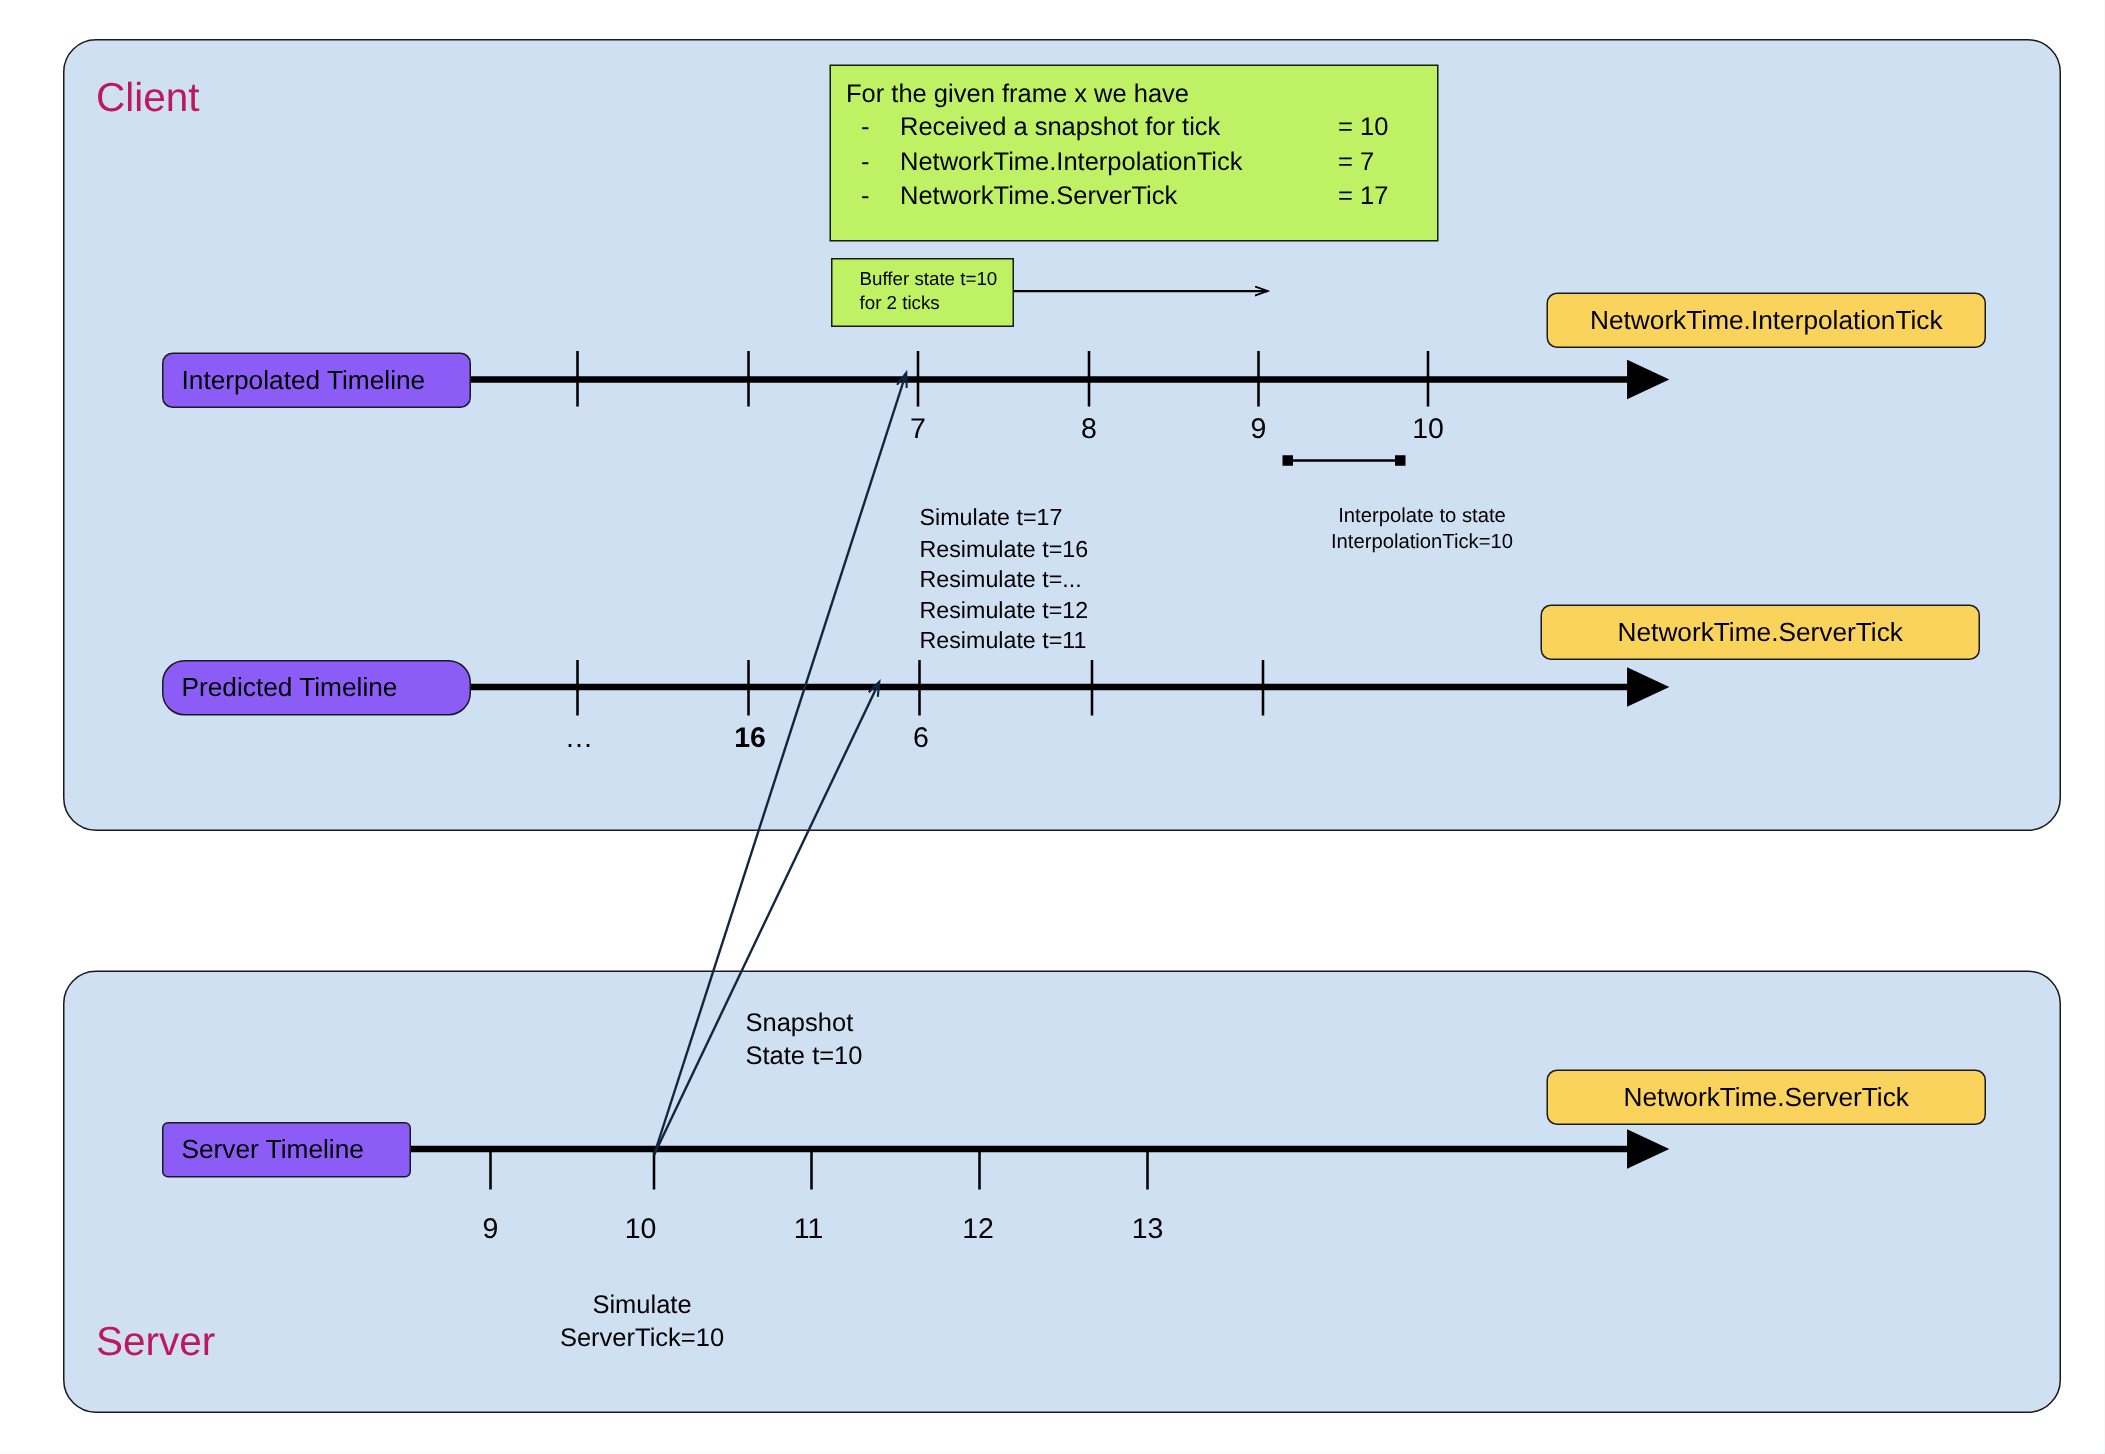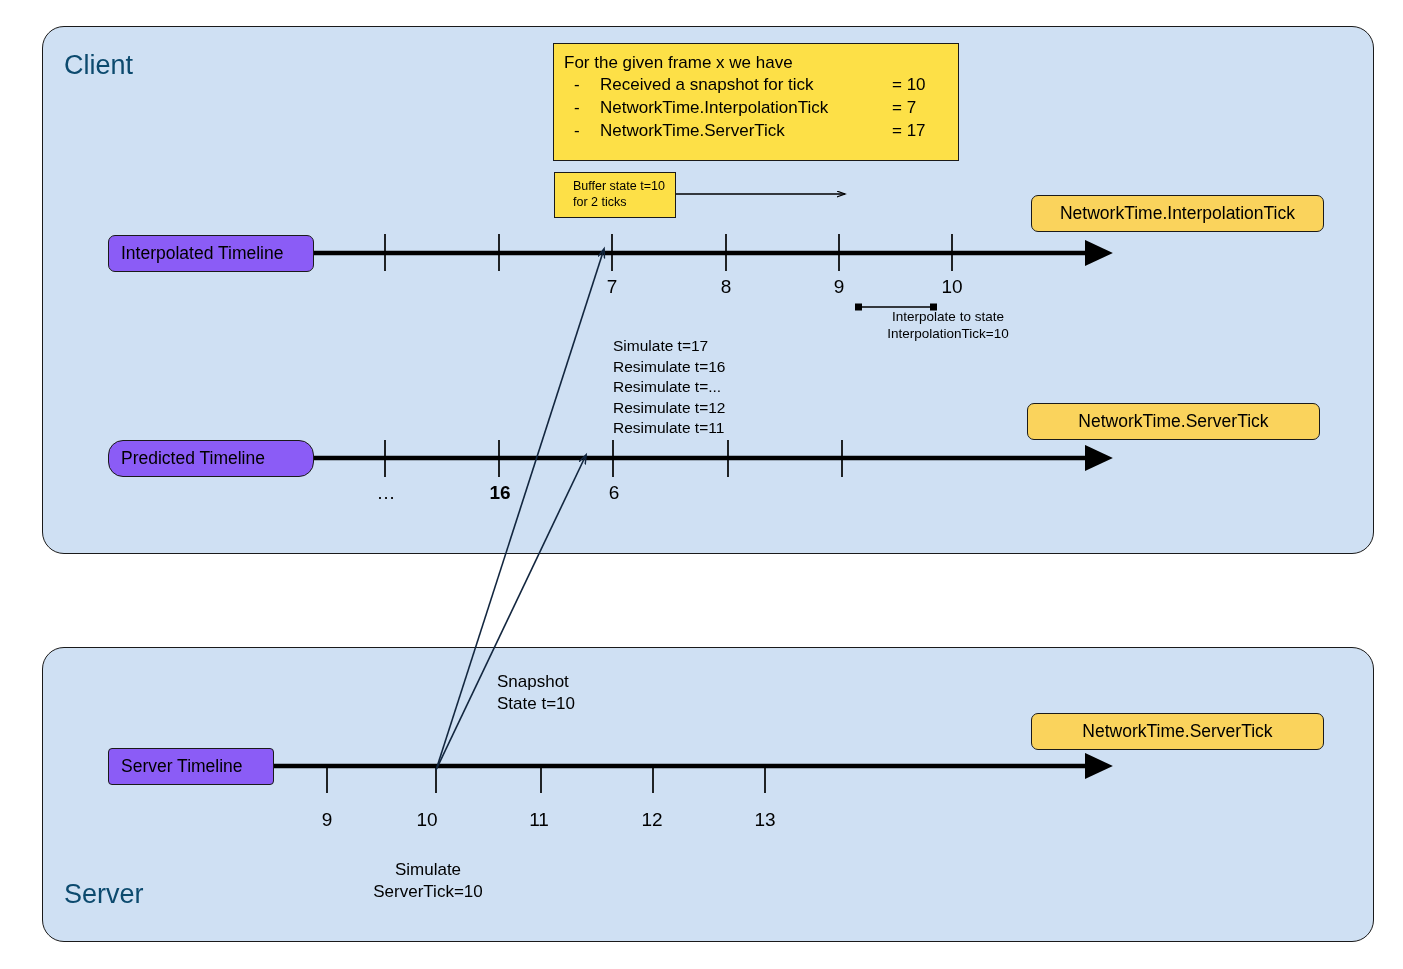--- a/index.html
+++ b/index.html
@@ -35,30 +35,30 @@
   #server-panel {
     left: 42px;
     top: 647px;
     width: 1332px;
     height: 295px;
   }
   .panel-title {
     position: absolute;
     font-size: 27px;
     line-height: 1;
-    color: #0c4a6e;
+    color: #be185d;
     white-space: nowrap;
   }
   #client-title { left: 64px; top: 52px; }
   #server-title { left: 64px; top: 881px; }
 
   
   .infobox {
     position: absolute;
-    background: #fde047;
+    background: #bef264;
     border: 1.4px solid #1a1a1a;
     box-sizing: border-box;
   }
   #frame-info-box {
     left: 553px;
     top: 43px;
     width: 406px;
     height: 118px;
     padding: 8px 10px 0 10px;
   }
@@ -132,21 +132,21 @@
     white-space: nowrap;
   }
   .tick-num {
     position: absolute;
     font-size: 19px;
     line-height: 1;
     transform: translateX(-50%);
     white-space: nowrap;
   }
   #sim-block { left: 613px; top: 336px; font-size: 15.5px; line-height: 20.5px; }
-  #interp-note { left: 948px; top: 308px; font-size: 13.5px; line-height: 17px; text-align: center; transform: translateX(-50%); }
+  #interp-note { left: 948px; top: 335px; font-size: 13.5px; line-height: 17px; text-align: center; transform: translateX(-50%); }
   #snapshot-note { left: 497px; top: 671px; font-size: 17px; line-height: 22px; }
   #simulate-server-note { left: 428px; top: 859px; font-size: 17px; line-height: 22px; text-align: center; transform: translateX(-50%); }
 
   svg.overlay {
     position: absolute;
     left: 0;
     top: 0;
     width: 1403px;
     height: 969px;
     pointer-events: none;

